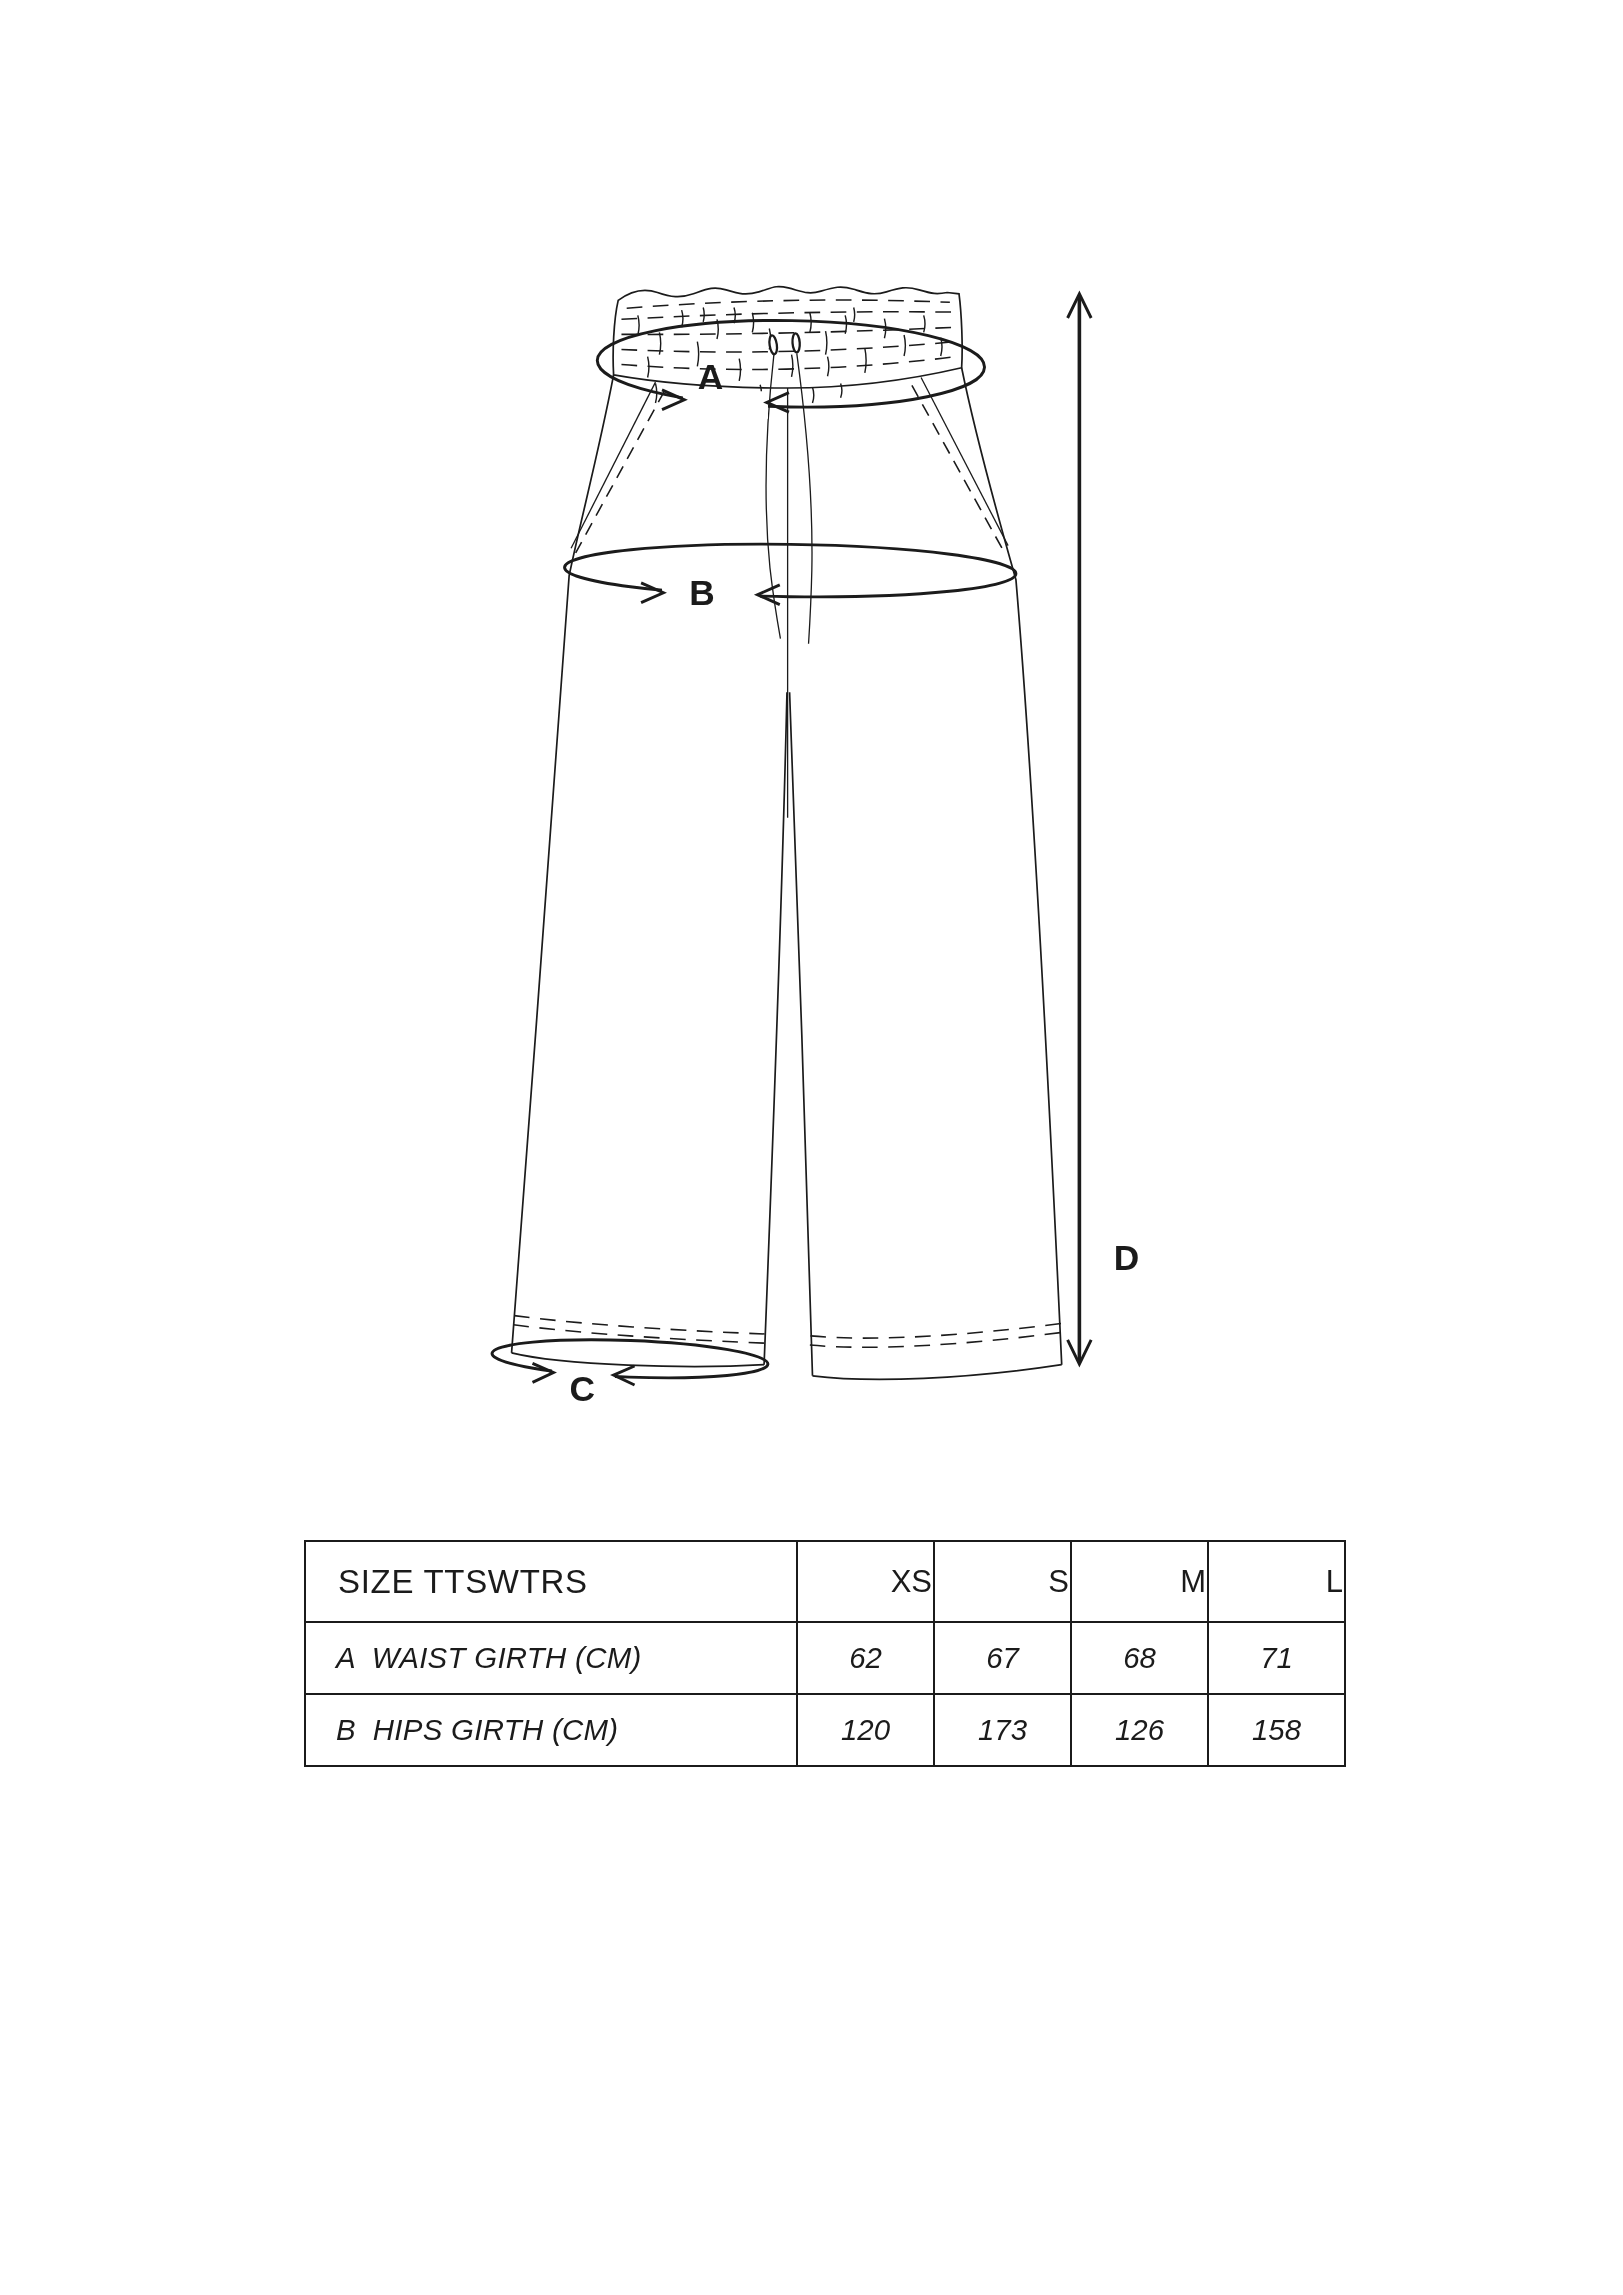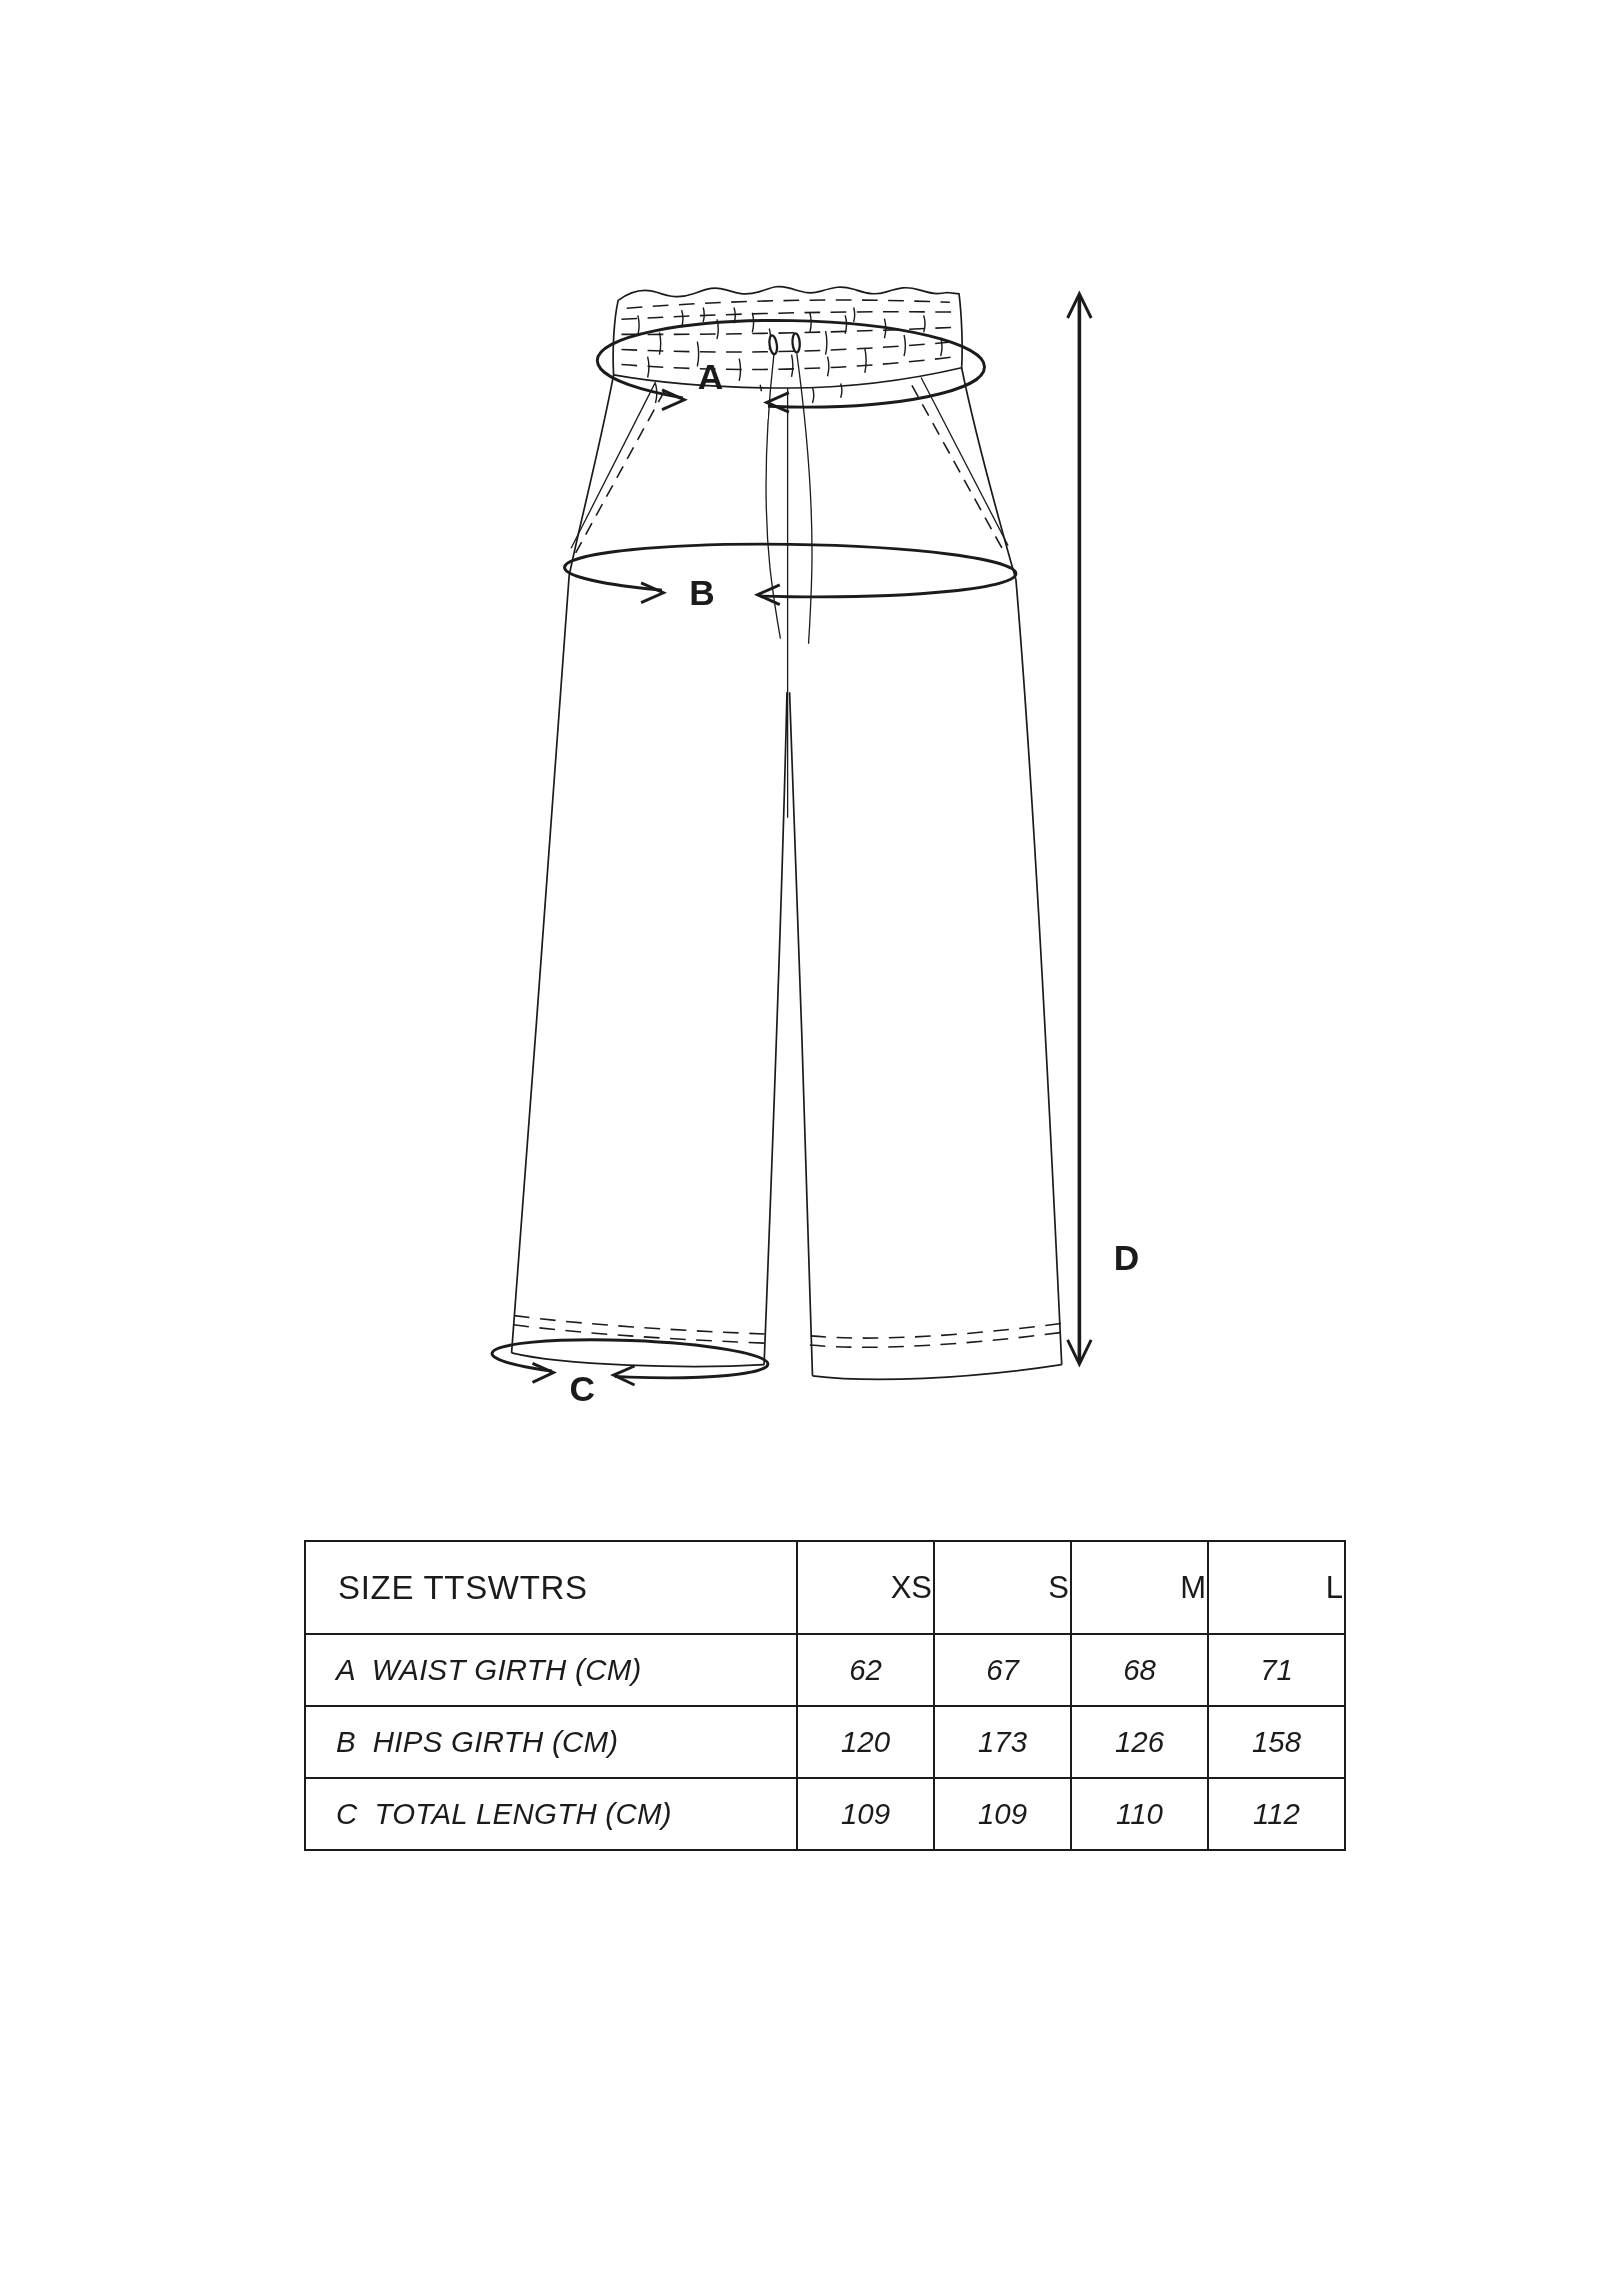--- a/index.html
+++ b/index.html
@@ -22,21 +22,21 @@
     table-layout: fixed;
   }
   .sz-table td, .sz-table th {
     border: 2.6px solid var(--ink, #1b1b1b);
     vertical-align: middle;
     background: var(--paper, #fff);
     font-weight: normal;
   }
   .sz-table .lbl-col { width: 492px; }
   .sz-table .val-col { width: 137px; }
-  .hdr-row td, .hdr-row th { height: 93px; padding-left: 32px; }
+  .hdr-row td, .hdr-row th { height: 81px; padding-left: 32px; }
   .data-row td, .data-row th { height: 72px; font-style: italic; }
   .t-title {
     text-align: left; padding-left: 30px;
     font-size: 33px; font-weight: bold; letter-spacing: 0.7px;
     white-space: pre;
   }
   .t-size {
     text-align: right;
     font-size: 31px; font-weight: bold;
   }
@@ -193,23 +193,16 @@
         <td class="t-val">68</td>
         <td class="t-val">71</td>
       </tr>
       <tr class="data-row">
         <td class="t-label">B  HIPS GIRTH (CM)</td>
         <td class="t-val">120</td>
         <td class="t-val">173</td>
         <td class="t-val">126</td>
         <td class="t-val">158</td>
       </tr>
-      <tr class="data-row">
-        <td class="t-label">C  TOTAL LENGTH (CM)</td>
-        <td class="t-val">109</td>
-        <td class="t-val">109</td>
-        <td class="t-val">110</td>
-        <td class="t-val">112</td>
-      </tr>
     </tbody>
   </table>
 </div>
 
 
 </body></html>

